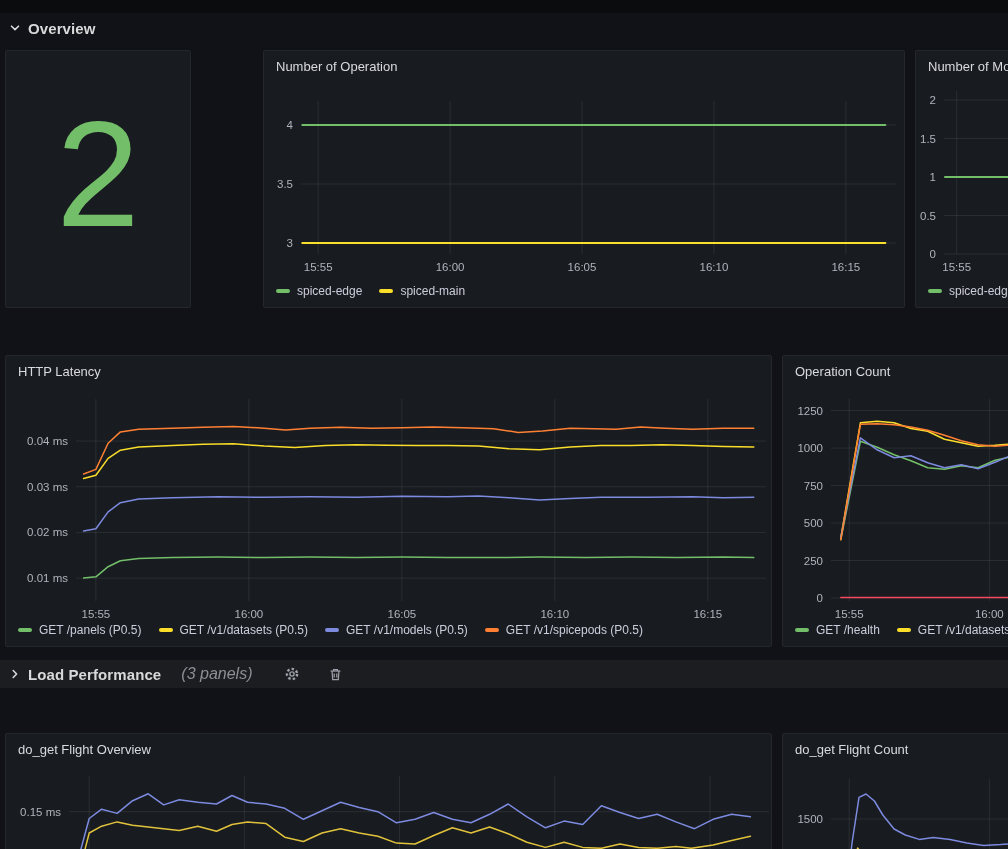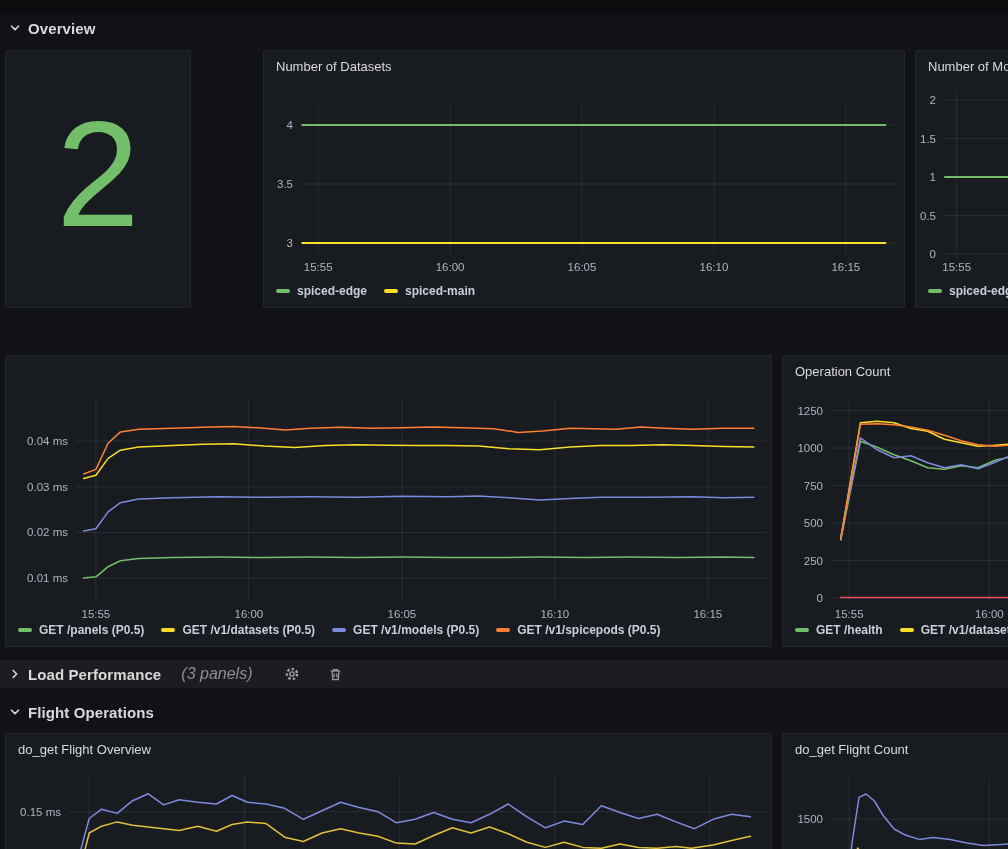--- a/index.html
+++ b/index.html
@@ -22,21 +22,21 @@
     position:absolute;background:#181b1f;border:1px solid #23262b;border-radius:2px;
     box-sizing:border-box;display:flex;flex-direction:column;
   }
   .panel-title{
     height:28px;line-height:28px;padding:2px 12px 0 12px;font-size:13px;font-weight:500;
     color:#d9dade;white-space:nowrap;overflow:hidden;cursor:pointer;flex:0 0 auto;
   }
   .chart-area{position:absolute;left:0;top:0;right:0;bottom:0;}
   .legend{
     position:absolute;left:12px;bottom:9px;display:flex;align-items:flex-end;gap:17px;
-    white-space:nowrap;overflow:hidden;max-width:100%;font-weight:bold;
+    white-space:nowrap;overflow:hidden;max-width:100%;
   }
   .legend-item{display:flex;align-items:center;gap:7px;font-size:12px;color:#ccccdc;cursor:pointer;}
   .legend-swatch{display:inline-block;width:14px;height:4px;border-radius:2px;}
   .stat-value{
     flex:1;display:flex;align-items:center;justify-content:center;
     font-size:150px;font-weight:500;line-height:1;padding-bottom:10px;
   }
   svg{display:block;}
   text{font-family:"Liberation Sans",sans-serif;}
 </style>
@@ -51,21 +51,21 @@
         <path d="M3.5 5.2l3.5 3.4 3.5-3.4" stroke="#d8d9da" stroke-width="1.6" fill="none" stroke-linecap="round" stroke-linejoin="round"></path>
       </svg>
     <span class="section-label">Overview</span>
   </div>
 
   <div class="panel" style="left:5px;top:50px;width:186px;height:258px">
     <div class="stat-value" id="stat-value" style="color: rgb(115, 191, 105);">2</div>
   </div>
 
   <div class="panel" style="left:263px;top:50px;width:642px;height:258px">
-    <div class="panel-title">Number of Datasets</div>
+    <div class="panel-title">Number of Operation</div>
     <div class="chart-area">
         <svg width="640" height="256">
           <line x1="54.15077605321509" y1="50" x2="54.15077605321509" y2="203" stroke="rgba(204,204,220,0.10)" stroke-width="1"></line>
           <line x1="186.07982261640802" y1="50" x2="186.07982261640802" y2="203" stroke="rgba(204,204,220,0.10)" stroke-width="1"></line>
           <line x1="318.00886917960094" y1="50" x2="318.00886917960094" y2="203" stroke="rgba(204,204,220,0.10)" stroke-width="1"></line>
           <line x1="449.93791574279385" y1="50" x2="449.93791574279385" y2="203" stroke="rgba(204,204,220,0.10)" stroke-width="1"></line>
           <line x1="581.8669623059867" y1="50" x2="581.8669623059867" y2="203" stroke="rgba(204,204,220,0.10)" stroke-width="1"></line>
           <line x1="37" y1="192.02083333333334" x2="632" y2="192.02083333333334" stroke="rgba(204,204,220,0.10)" stroke-width="1"></line>
           <line x1="37" y1="132.99305555555557" x2="632" y2="132.99305555555557" stroke="rgba(204,204,220,0.10)" stroke-width="1"></line>
           <line x1="37" y1="73.9652777777778" x2="632" y2="73.9652777777778" stroke="rgba(204,204,220,0.10)" stroke-width="1"></line>
@@ -123,20 +123,21 @@
     <div class="legend">
         <span class="legend-item">
           <span class="legend-swatch" style="background: rgb(115, 191, 105);"></span>
           <span>spiced-edge</span>
         </span>
       </div>
   </div>
 
 
   <div class="panel" style="left:5px;top:355px;width:767px;height:292px">
+    <div class="panel-title">HTTP Latency</div>
     <div class="chart-area">
         <svg width="765" height="290">
           <line x1="89.88913525498893" y1="43" x2="89.88913525498893" y2="245" stroke="rgba(204,204,220,0.10)" stroke-width="1"></line>
           <line x1="242.88248337028827" y1="43" x2="242.88248337028827" y2="245" stroke="rgba(204,204,220,0.10)" stroke-width="1"></line>
           <line x1="395.87583148558764" y1="43" x2="395.87583148558764" y2="245" stroke="rgba(204,204,220,0.10)" stroke-width="1"></line>
           <line x1="548.869179600887" y1="43" x2="548.869179600887" y2="245" stroke="rgba(204,204,220,0.10)" stroke-width="1"></line>
           <line x1="701.8625277161863" y1="43" x2="701.8625277161863" y2="245" stroke="rgba(204,204,220,0.10)" stroke-width="1"></line>
           <line x1="70" y1="222.14932126696831" x2="760" y2="222.14932126696831" stroke="rgba(204,204,220,0.10)" stroke-width="1"></line>
           <line x1="70" y1="176.447963800905" x2="760" y2="176.447963800905" stroke="rgba(204,204,220,0.10)" stroke-width="1"></line>
           <line x1="70" y1="130.74660633484166" x2="760" y2="130.74660633484166" stroke="rgba(204,204,220,0.10)" stroke-width="1"></line>
@@ -236,26 +237,20 @@
     <button class="icon-btn">
       <svg width="15" height="15" viewBox="0 0 16 16" fill="none" stroke="#9da0a8" stroke-width="1.3">
         <path d="M2.8 4.3h10.4"></path>
           <path d="M6 4.3V2.8h4v1.5"></path>
           <path d="M4.3 4.3l.7 9.2h6l.7-9.2"></path>
           <path d="M6.6 6.8v4.4M9.4 6.8v4.4"></path>
       </svg>
     </button>
   </div>
 
-  <div class="section-header" style="top:700px">
-    <svg class="chev" width="14" height="14" viewBox="0 0 14 14">
-        <path d="M3.5 5.2l3.5 3.4 3.5-3.4" stroke="#d8d9da" stroke-width="1.6" fill="none" stroke-linecap="round" stroke-linejoin="round"></path>
-      </svg>
-    <span class="section-label">Flight Operations</span>
-  </div>
 
   <div class="panel" style="left:5px;top:733px;width:767px;height:290px">
     <div class="panel-title">do_get Flight Overview</div>
     <div class="chart-area">
         <svg width="765" height="288">
           <line x1="83.17738359201775" y1="42" x2="83.17738359201775" y2="212" stroke="rgba(204,204,220,0.10)" stroke-width="1"></line>
           <line x1="238.38802660753885" y1="42" x2="238.38802660753885" y2="212" stroke="rgba(204,204,220,0.10)" stroke-width="1"></line>
           <line x1="393.5986696230599" y1="42" x2="393.5986696230599" y2="212" stroke="rgba(204,204,220,0.10)" stroke-width="1"></line>
           <line x1="548.809312638581" y1="42" x2="548.809312638581" y2="212" stroke="rgba(204,204,220,0.10)" stroke-width="1"></line>
           <line x1="704.019955654102" y1="42" x2="704.019955654102" y2="212" stroke="rgba(204,204,220,0.10)" stroke-width="1"></line>

